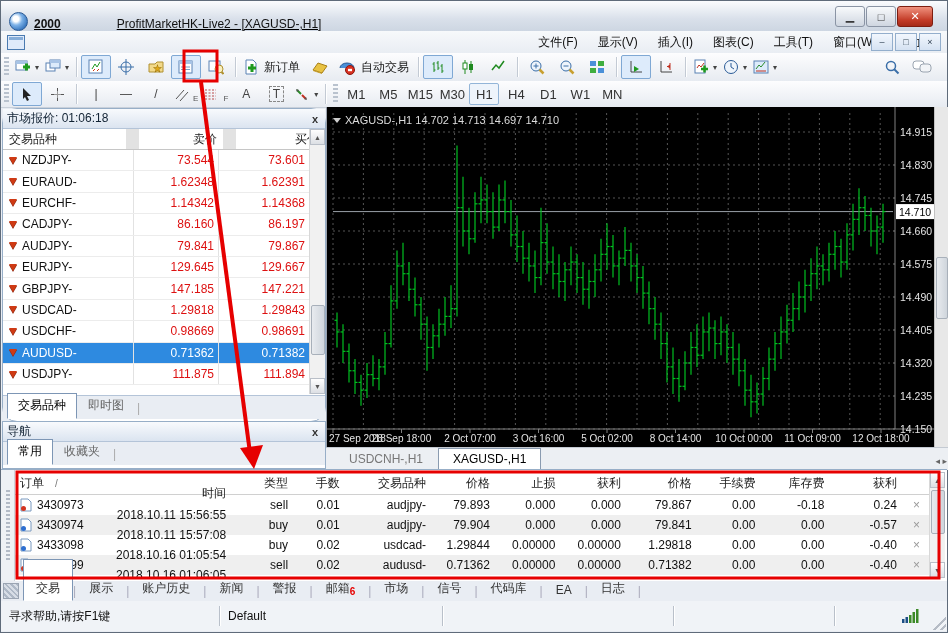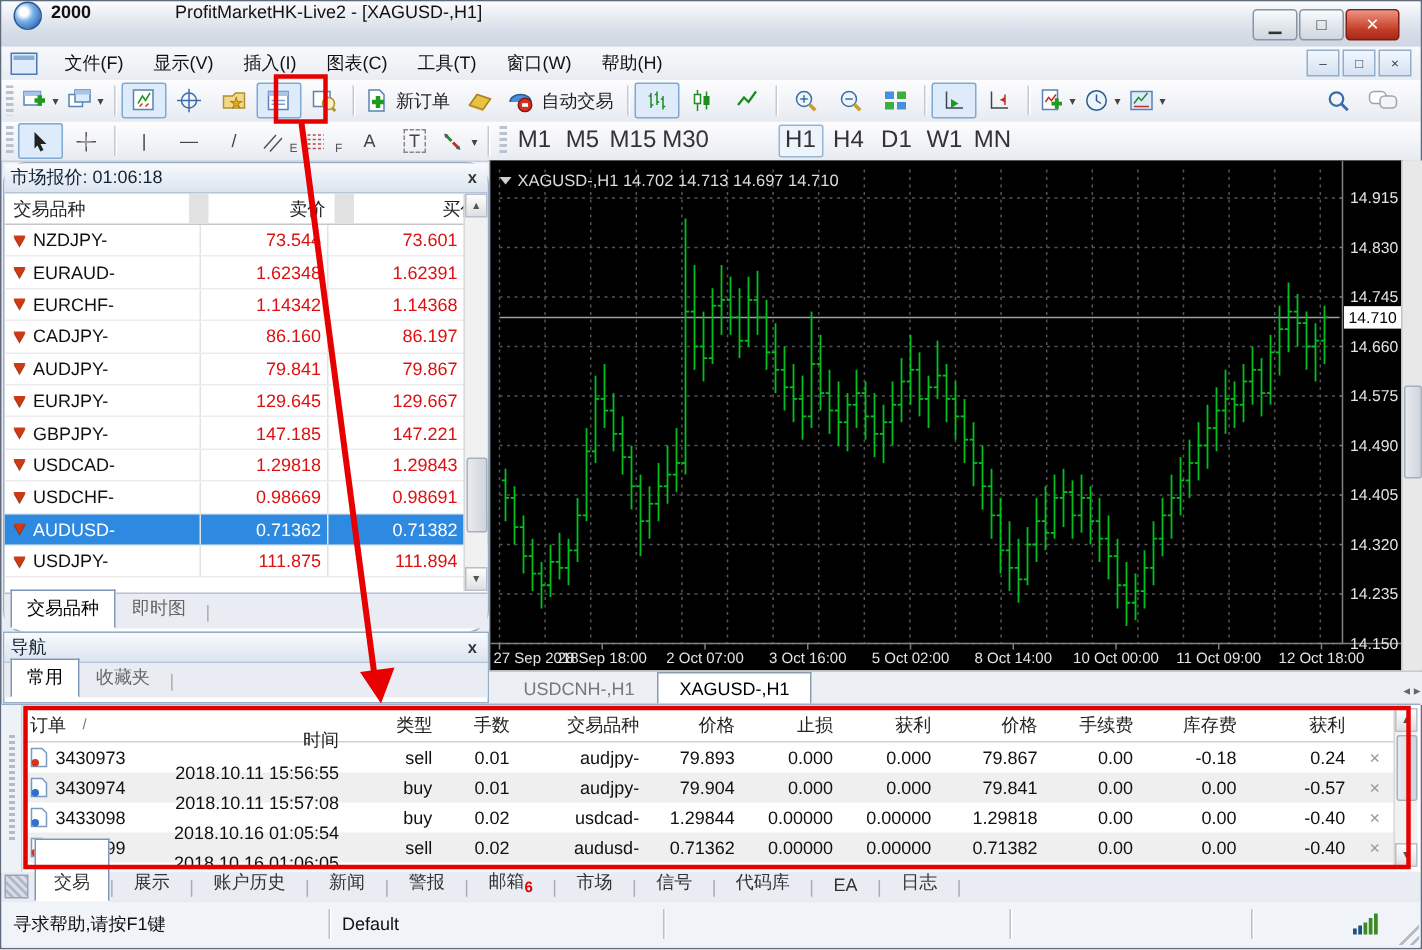--- a/index.html
+++ b/index.html
@@ -3,56 +3,56 @@
 <meta charset="utf-8">
 <style>
   html,body{margin:0;padding:0;width:948px;height:633px;overflow:hidden;
     font-family:"Liberation Sans","DejaVu Sans",sans-serif;font-size:12px;
     -webkit-font-smoothing:antialiased;}
   #app{position:relative;width:946px;height:631px;border:1px solid #5f6b7a;background:#e9edf3;}
   .abs{position:absolute;}
 
   
   .titlebar{left:0;top:0;width:946px;height:30px;background:linear-gradient(#fbfcfe,#d9e0ea 60%,#cdd6e2);
-    display:flex;align-items:flex-start;border-bottom:1px solid #b6bfcc;}
+    display:flex;align-items:flex-end;border-bottom:1px solid #b6bfcc;text-decoration:underline;}
   .logo{width:17px;height:17px;border-radius:50%;margin:0 6px 0 8px;
     background:radial-gradient(circle at 35% 35%,#ffffff 18%,#7db2e8 40%,#1c5fae 90%);
     border:1px solid #2a5a96;}
   .app-num{font-weight:bold;color:#111;margin-right:56px;}
   .title-text{color:#111;}
   .win-btns{position:absolute;right:14px;top:5px;display:flex;gap:1px;}
   .wbtn{width:28px;height:19px;border:1px solid #8a94a4;border-radius:3px;
     background:linear-gradient(#f8fafc,#cfd6e0);display:flex;align-items:center;justify-content:center;
     font-size:11px;color:#333;}
   .wbtn.close{width:34px;background:linear-gradient(#f0927f,#c23a26 70%,#a52a18);color:#fff;border-color:#7e1d10;font-weight:bold;}
 
   
   .menubar{left:0;top:30px;width:946px;height:22px;background:linear-gradient(#f7f9fb,#e9edf3);
-    display:flex;align-items:center;border-bottom:1px solid #c9d0da;}
+    display:flex;align-items:center;border-bottom:1px solid #c9d0da;justify-content:space-between;}
   .mdi-icon{width:16px;height:13px;border:1px solid #4a7ab0;background:#dfeafa;margin:0 8px 0 6px;position:relative;}
   .mdi-icon:before{content:"";position:absolute;left:1px;top:1px;right:1px;height:3px;background:#86add8;}
   .menu-item{padding:3px 10px;color:#111;}
   .mdi-btns{position:absolute;right:6px;top:2px;display:flex;gap:2px;}
   .mbtn{width:20px;height:16px;border:1px solid #93aecc;background:linear-gradient(#f2f7fd,#d5e2f2);
     display:flex;align-items:center;justify-content:center;font-size:9px;color:#345;}
 
   
   .toolbar{left:0;top:52px;width:946px;height:28px;background:linear-gradient(#fdfdfe,#e7ebf1);
     border-bottom:1px solid #c9d0da;display:flex;align-items:center;}
   .toolbar2{top:80px;height:26px;}
   .grip{width:5px;height:20px;margin:0 3px;background:repeating-linear-gradient(180deg,#b9c2ce 0 2px,transparent 2px 4px);}
   .sep{width:1px;height:20px;background:#c3cad4;margin:0 4px;box-shadow:1px 0 0 #fff;}
   .tbtn{height:22px;min-width:24px;padding:0 2px;display:flex;align-items:center;justify-content:center;
     gap:3px;border:1px solid transparent;border-radius:2px;color:#222;}
   .tbtn.pressed{background:#ddebfb;border-color:#7fa8d4;}
   .tbtn .lbl{padding:0 2px;}
   .caret{font-size:8px;color:#444;margin-left:1px;}
   .tf{height:20px;min-width:28px;display:flex;align-items:center;justify-content:center;color:#333;
-    border:1px solid transparent;border-radius:2px;font-size:16px;}
-  .tf.pressed{background:#eef4fb;border-color:#93b5d8;margin-left:43px;}
+    border:1px solid transparent;border-radius:2px;font-size:13px;}
+  .tf.pressed{background:#eef4fb;border-color:#93b5d8;}
   .tool-letter{font-size:12px;color:#444;}
   .subletter{font-size:8px;color:#555;margin-top:8px;}
 
   
   .panel{background:#fff;border:1px solid #97aec7;}
   .panel-title{height:19px;background:linear-gradient(#f8fafd,#dbe4f0);border-bottom:1px solid #b4c4d8;
     display:flex;align-items:center;padding:0 4px;color:#123;}
   .panel-title .x{margin-left:auto;color:#333;font-weight:bold;font-size:11px;padding:0 3px;}
   .panel-tabs{height:23px;background:#e9edf3;border-top:1px solid #b4c4d8;display:flex;align-items:flex-end;
     padding-left:4px;color:#666;}

